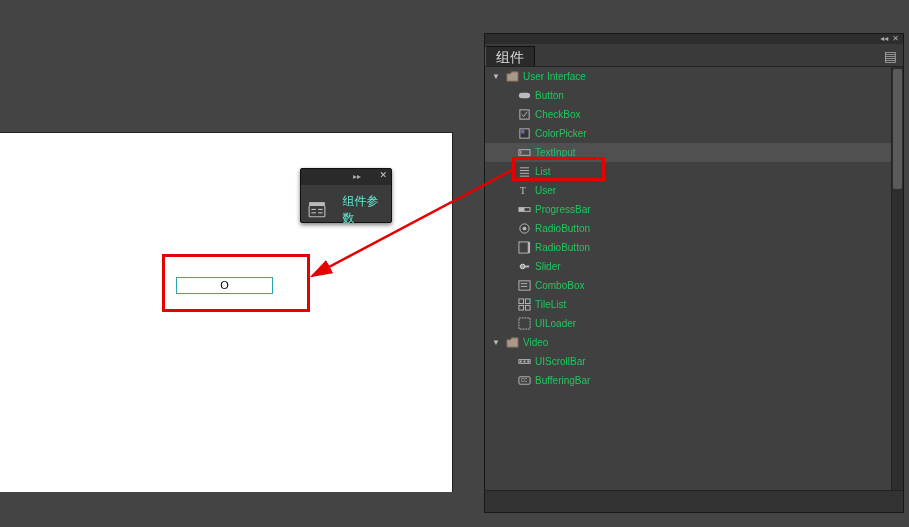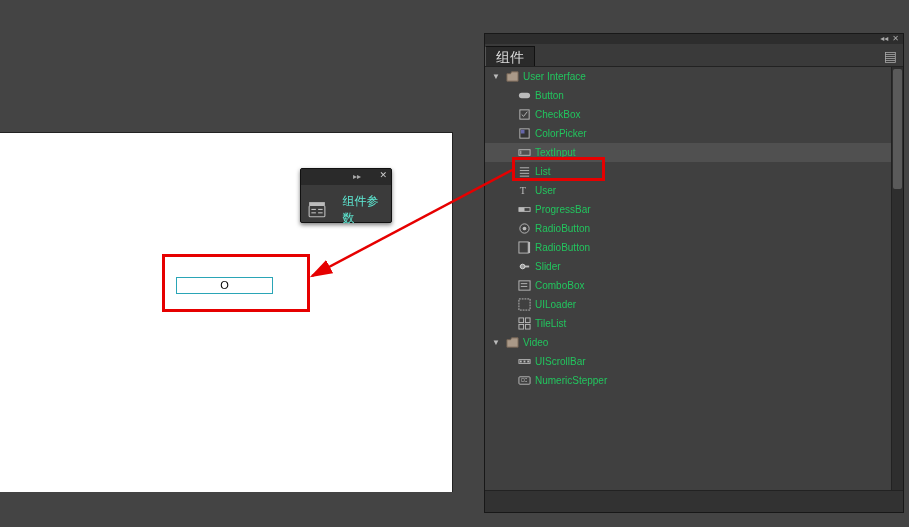--- a/index.html
+++ b/index.html
@@ -347,36 +347,36 @@
               <rect x="1" y="2" width="12" height="10" fill="none" stroke="#bbb"></rect>
               <line x1="3" y1="5" x2="10" y2="5" stroke="#bbb"></line>
               <line x1="3" y1="8" x2="10" y2="8" stroke="#bbb"></line>
             </svg>
           </span>
           <span class="label">ComboBox</span>
         </div>
         <div class="tree-row indent-2">
           <span class="comp-icon">
             <svg class="ic" viewBox="0 0 14 14">
-              <rect x="1" y="1" width="12" height="12" fill="none" stroke="#bbb" stroke-dasharray="2 1"></rect>
-            </svg>
-          </span>
-          <span class="label">UILoader</span>
-        </div>
-        <div class="tree-row indent-2">
-          <span class="comp-icon">
-            <svg class="ic" viewBox="0 0 14 14">
               <rect x="1" y="1" width="5" height="5" fill="none" stroke="#bbb"></rect>
               <rect x="8" y="1" width="5" height="5" fill="none" stroke="#bbb"></rect>
               <rect x="1" y="8" width="5" height="5" fill="none" stroke="#bbb"></rect>
               <rect x="8" y="8" width="5" height="5" fill="none" stroke="#bbb"></rect>
             </svg>
           </span>
           <span class="label">TileList</span>
         </div>
+        <div class="tree-row indent-2">
+          <span class="comp-icon">
+            <svg class="ic" viewBox="0 0 14 14">
+              <rect x="1" y="1" width="12" height="12" fill="none" stroke="#bbb" stroke-dasharray="2 1"></rect>
+            </svg>
+          </span>
+          <span class="label">UILoader</span>
+        </div>
         <div class="tree-row indent-1">
           <span class="disclose">▼</span>
           <span class="folder-icon">
             <svg class="ic" viewBox="0 0 14 14">
               <path d="M1 4 L5 4 L6 2 L13 2 L13 12 L1 12 Z" fill="#a98" stroke="#765"></path>
             </svg>
           </span>
           <span class="label">Video</span>
         </div>
         <div class="tree-row indent-2">
@@ -390,21 +390,21 @@
           </span>
           <span class="label">UIScrollBar</span>
         </div>
         <div class="tree-row indent-2">
           <span class="comp-icon">
             <svg class="ic" viewBox="0 0 14 14">
               <rect x="1" y="3" width="12" height="8" rx="1" fill="none" stroke="#bbb"></rect>
               <text x="3" y="9" font-size="5" fill="#bbb">CC</text>
             </svg>
           </span>
-          <span class="label">NumericStepper</span>
+          <span class="label">BufferingBar</span>
         </div>
       </div>
     <div class="red-box-tree"></div>
     <div class="v-scroll">
       <div class="thumb"></div>
     </div>
   </div>
   <div class="footer-strip"></div>
 </div>
 

